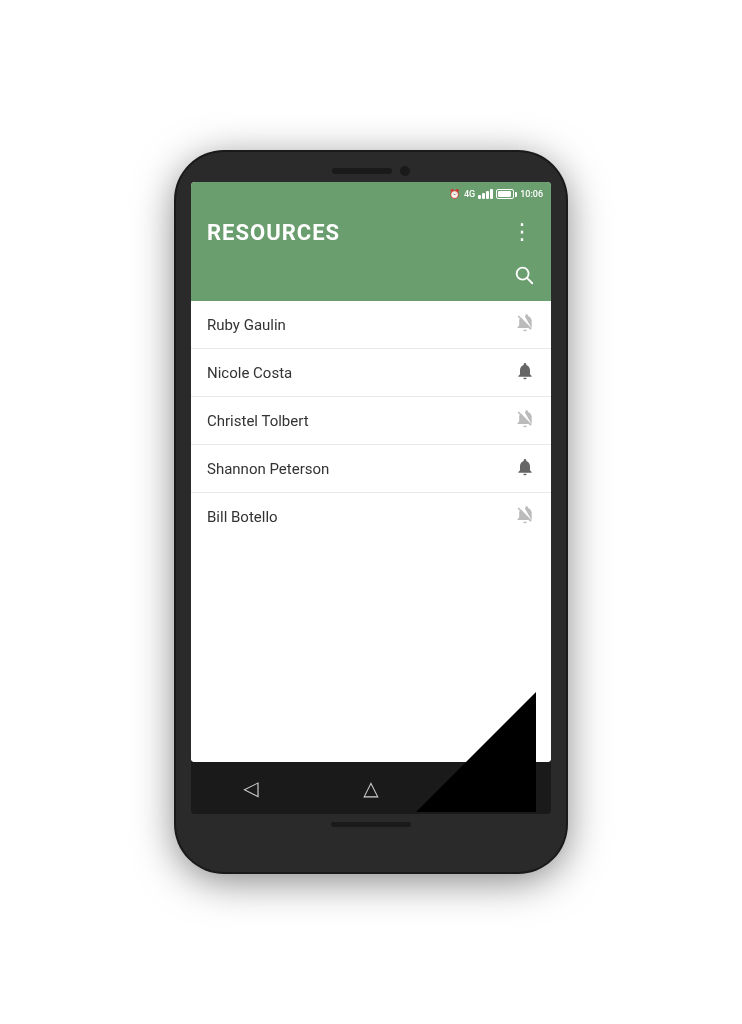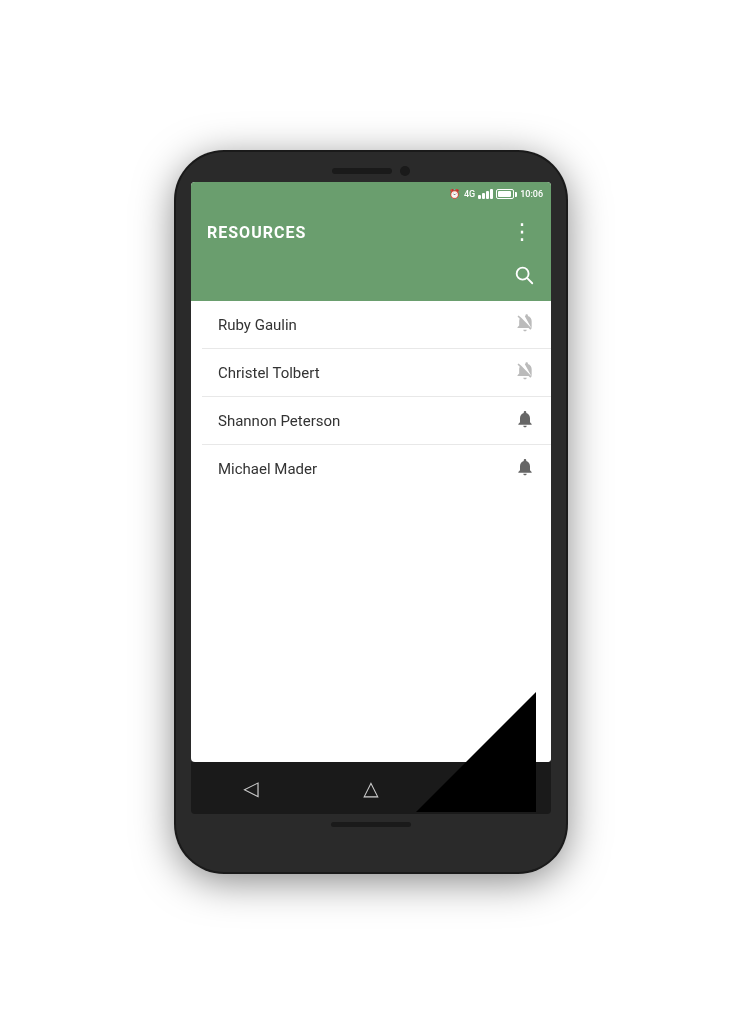--- a/index.html
+++ b/index.html
@@ -142,21 +142,21 @@
       padding: 0 16px;
       display: flex;
       align-items: center;
       justify-content: space-between;
       height: 52px;
       flex-shrink: 0;
     }
 
     .toolbar-title {
       color: #fff;
-      font-size: 16px;
+      font-size: 22px;
       font-weight: 700;
       letter-spacing: 1px;
     }
 
     .toolbar-more-icon {
       color: #fff;
       font-size: 22px;
       cursor: pointer;
       letter-spacing: 2px;
       line-height: 1;
@@ -175,21 +175,20 @@
       color: #fff;
       font-size: 20px;
       cursor: pointer;
     }
 
     
     .list-container {
       flex: 1;
       overflow-y: auto;
       background: #fff;
-      margin-left: 11px;
     }
 
     .list-item {
       display: flex;
       align-items: center;
       justify-content: space-between;
       padding: 0 16px;
       height: 48px;
       border-bottom: 1px solid #e8e8e8;
       cursor: pointer;
@@ -296,35 +295,41 @@
       </div>
 
       <div class="list-container" id="contact-list">
       <div class="list-item">
             <span class="list-item-name">Ruby Gaulin</span>
             <span><svg width="20" height="20" viewBox="0 0 24 24" fill="#bbb" xmlns="http://www.w3.org/2000/svg">
         <path d="M20 18.69L7.84 6.14 4.27 2.86 3 4.13l2.68 2.68A6.96 6.96 0 0 0 5 10v5l-2 2v1h13.32l2 2L20 18.69zM12 22c1.1 0 2-.9 2-2h-4c0 1.1.9 2 2 2zm8-4.42V10c0-3.07-1.63-5.64-4.5-6.32V3c0-.83-.67-1.5-1.5-1.5s-1.5.67-1.5 1.5v.68c-.24.06-.47.15-.7.23L19.58 18l.42-.42z"></path>
       </svg></span>
           </div>
           <div class="list-item">
+            <span class="list-item-name">Nicole Costa</span>
+            <span><svg width="20" height="20" viewBox="0 0 24 24" fill="#666" xmlns="http://www.w3.org/2000/svg">
+        <path d="M12 22c1.1 0 2-.9 2-2h-4c0 1.1.9 2 2 2zm6-6v-5c0-3.07-1.64-5.64-4.5-6.32V4c0-.83-.67-1.5-1.5-1.5S10.5 3.17 10.5 4v.68C7.63 5.36 6 7.92 6 11v5l-2 2v1h16v-1l-2-2z"></path>
+      </svg></span>
+          </div>
+          <div class="list-item">
             <span class="list-item-name">Christel Tolbert</span>
             <span><svg width="20" height="20" viewBox="0 0 24 24" fill="#bbb" xmlns="http://www.w3.org/2000/svg">
         <path d="M20 18.69L7.84 6.14 4.27 2.86 3 4.13l2.68 2.68A6.96 6.96 0 0 0 5 10v5l-2 2v1h13.32l2 2L20 18.69zM12 22c1.1 0 2-.9 2-2h-4c0 1.1.9 2 2 2zm8-4.42V10c0-3.07-1.63-5.64-4.5-6.32V3c0-.83-.67-1.5-1.5-1.5s-1.5.67-1.5 1.5v.68c-.24.06-.47.15-.7.23L19.58 18l.42-.42z"></path>
       </svg></span>
           </div>
           <div class="list-item">
             <span class="list-item-name">Shannon Peterson</span>
             <span><svg width="20" height="20" viewBox="0 0 24 24" fill="#666" xmlns="http://www.w3.org/2000/svg">
         <path d="M12 22c1.1 0 2-.9 2-2h-4c0 1.1.9 2 2 2zm6-6v-5c0-3.07-1.64-5.64-4.5-6.32V4c0-.83-.67-1.5-1.5-1.5S10.5 3.17 10.5 4v.68C7.63 5.36 6 7.92 6 11v5l-2 2v1h16v-1l-2-2z"></path>
       </svg></span>
           </div>
           <div class="list-item">
-            <span class="list-item-name">Michael Mader</span>
-            <span><svg width="20" height="20" viewBox="0 0 24 24" fill="#666" xmlns="http://www.w3.org/2000/svg">
-        <path d="M12 22c1.1 0 2-.9 2-2h-4c0 1.1.9 2 2 2zm6-6v-5c0-3.07-1.64-5.64-4.5-6.32V4c0-.83-.67-1.5-1.5-1.5S10.5 3.17 10.5 4v.68C7.63 5.36 6 7.92 6 11v5l-2 2v1h16v-1l-2-2z"></path>
+            <span class="list-item-name">Bill Botello</span>
+            <span><svg width="20" height="20" viewBox="0 0 24 24" fill="#bbb" xmlns="http://www.w3.org/2000/svg">
+        <path d="M20 18.69L7.84 6.14 4.27 2.86 3 4.13l2.68 2.68A6.96 6.96 0 0 0 5 10v5l-2 2v1h13.32l2 2L20 18.69zM12 22c1.1 0 2-.9 2-2h-4c0 1.1.9 2 2 2zm8-4.42V10c0-3.07-1.63-5.64-4.5-6.32V3c0-.83-.67-1.5-1.5-1.5s-1.5.67-1.5 1.5v.68c-.24.06-.47.15-.7.23L19.58 18l.42-.42z"></path>
       </svg></span>
           </div>
         </div>
 
     </div>
 
     <div class="phone-bottom-bar">
       <span class="nav-btn">◁</span>
       <span class="nav-btn">△</span>
       <span class="nav-btn">□</span>

